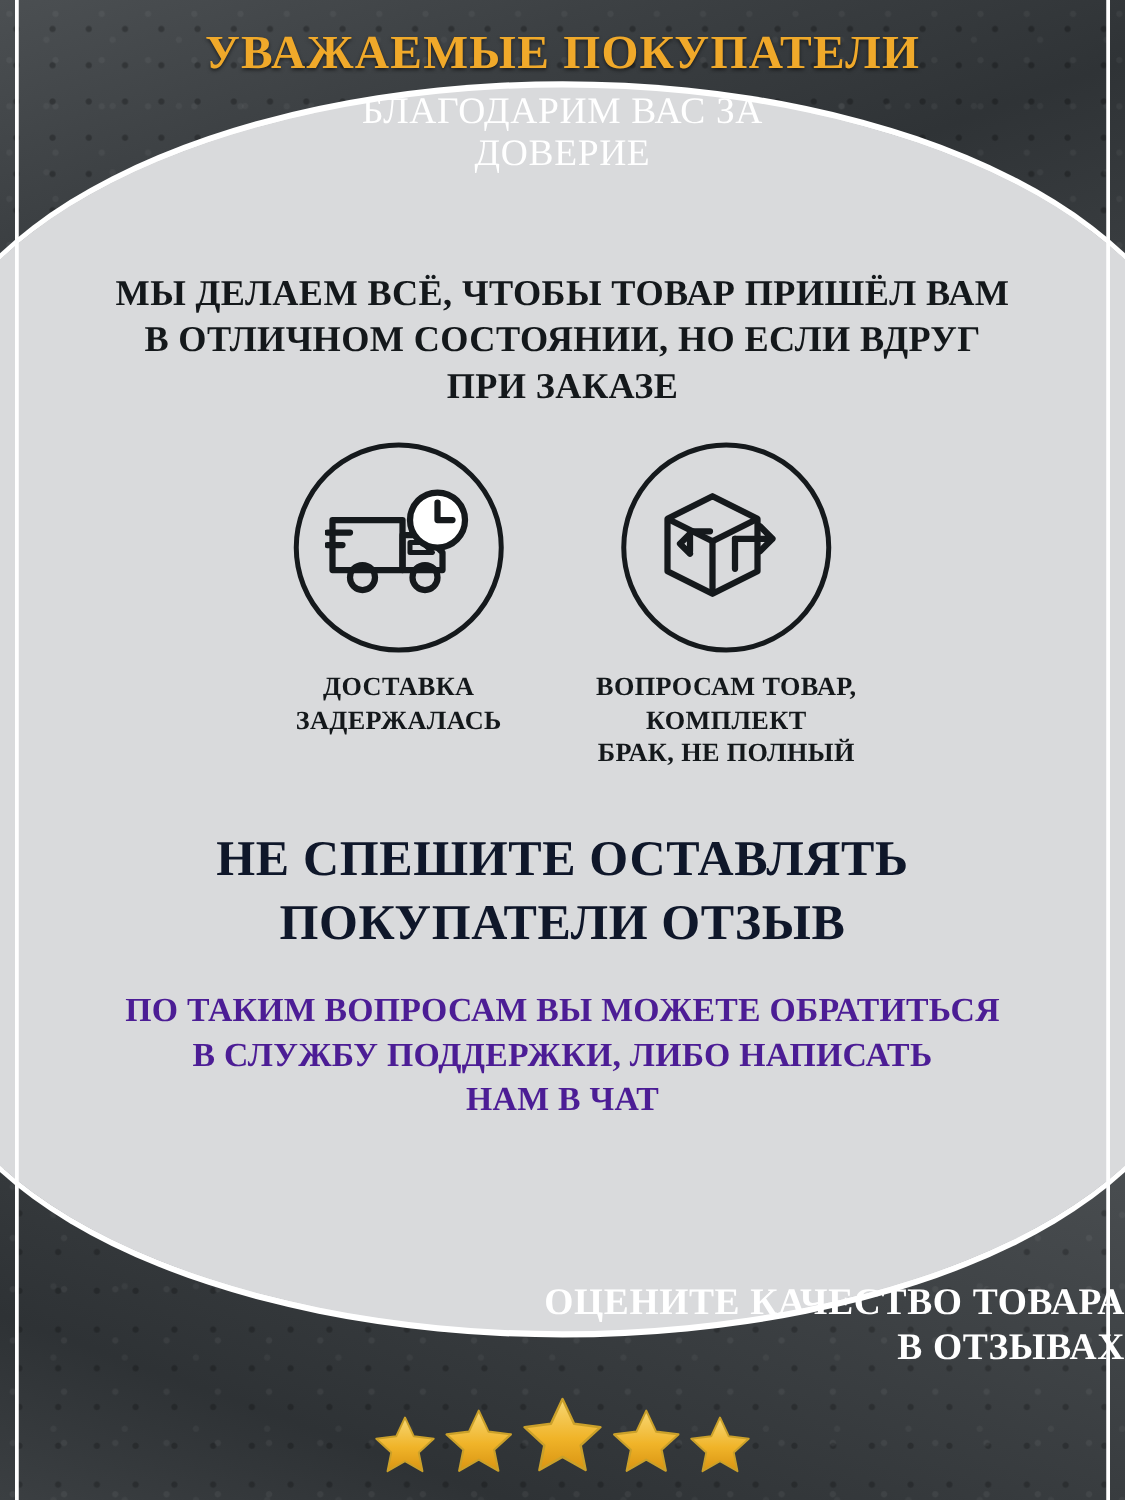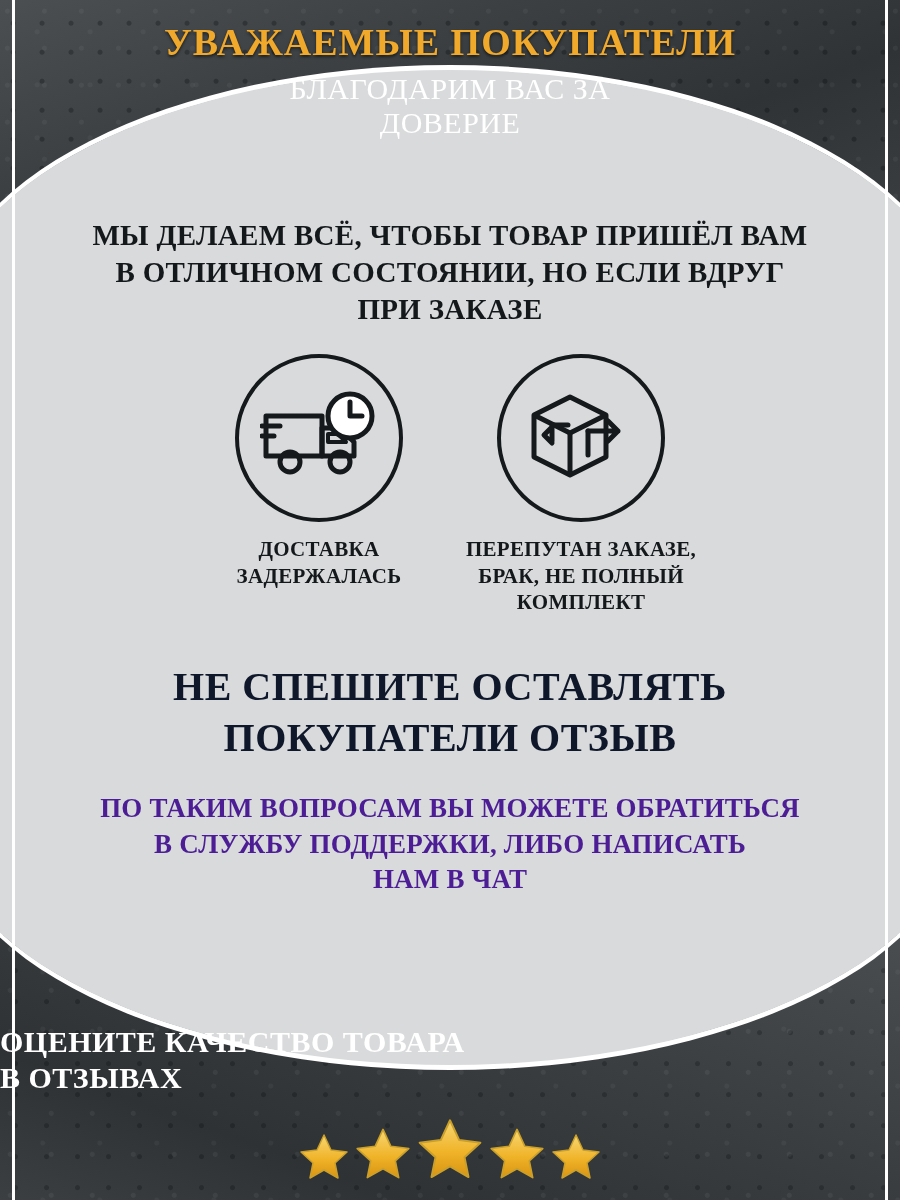--- a/index.html
+++ b/index.html
@@ -180,21 +180,21 @@
     padding: 0 10px;
   }
 
   
   .footer {
     position: absolute;
     left: 0;
     bottom: 0;
     width: 900px;
     z-index: 6;
-    text-align: left;
+    text-align: right;
     padding-bottom: 16px;
     box-sizing: border-box;
   }
   .footer-text {
     font-size: 30px;
     font-weight: bold;
     color: #ffffff;
     line-height: 1.2;
     letter-spacing: 0.5px;
     margin-bottom: 18px;
@@ -268,23 +268,23 @@
             <path d="M12 30 L48 12 L84 30 L84 72 L48 90 L12 72 Z" stroke="#15191c" stroke-width="5" fill="none" stroke-linejoin="round"></path>
             <path d="M12 30 L48 48 L84 30" stroke="#15191c" stroke-width="5" fill="none" stroke-linejoin="round"></path>
             <path d="M48 48 V90" stroke="#15191c" stroke-width="5" stroke-linejoin="round"></path>
 
             <path d="M46 40 H30 V56 M30 42 L22 50 L30 58" stroke="#15191c" stroke-width="5" fill="none" stroke-linecap="round" stroke-linejoin="round"></path>
             <path d="M66 46 H96 M96 46 L86 36 M96 46 L86 56" stroke="#15191c" stroke-width="5" fill="none" stroke-linecap="round" stroke-linejoin="round"></path>
             <path d="M66 46 V70" stroke="#15191c" stroke-width="5" stroke-linecap="round"></path>
           </svg>
         </div>
         <div class="icon-caption">
-          <div>ПЕРЕПУТАН ЗАКАЗЕ,</div>
+          <div>ВОПРОСАМ ТОВАР,</div>
+          <div>КОМПЛЕКТ</div>
           <div>БРАК, НЕ ПОЛНЫЙ</div>
-          <div>КОМПЛЕКТ</div>
         </div>
       </div>
 
 
     </div>
 
     <div class="big-statement">
       <div>НЕ СПЕШИТЕ ОСТАВЛЯТЬ</div>
       <div>ПОКУПАТЕЛИ ОТЗЫВ</div>
     </div>

